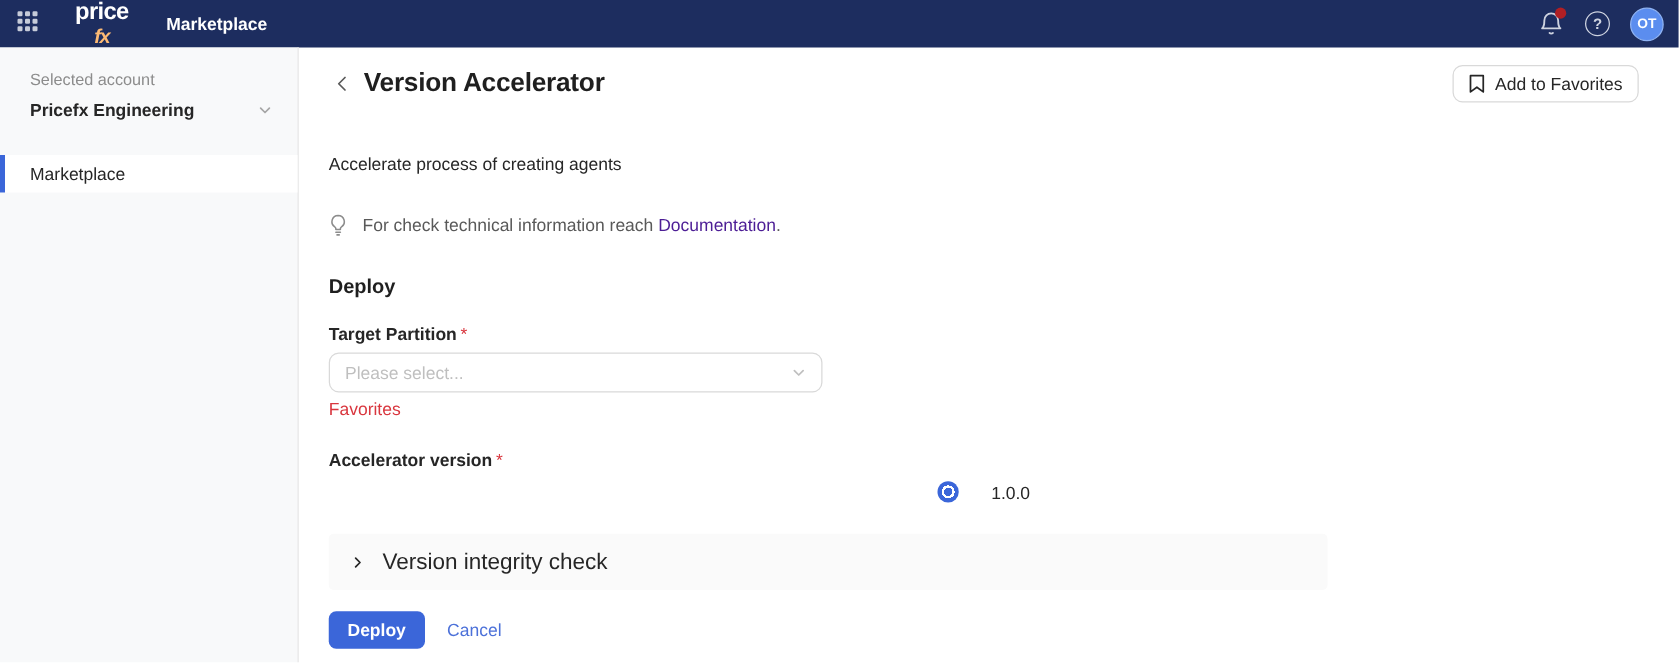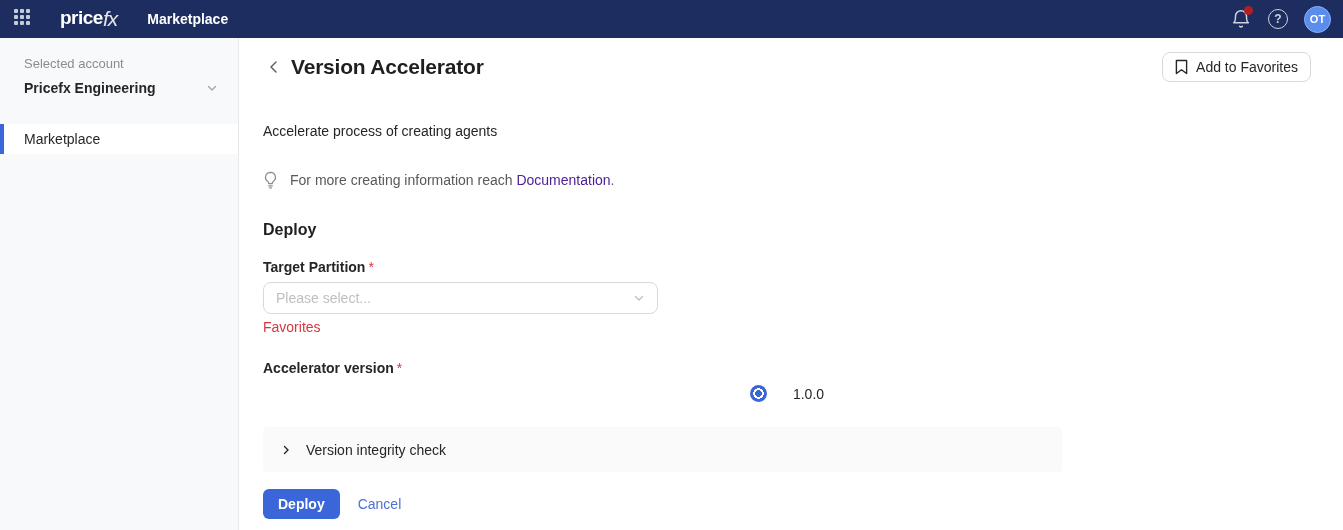--- a/index.html
+++ b/index.html
@@ -24,26 +24,27 @@
     display: grid;
     grid-template-columns: repeat(3, 4px);
     grid-template-rows: repeat(3, 4px);
     gap: 2px;
     margin: 0 4px;
     cursor: pointer;
   }
   .grid-icon span { background: #c6cbd9; border-radius: 1px; }
   .logo {
     margin-left: 22px;
-    display: flex; align-items: flex-start;
+    display: flex; align-items: center;
     cursor: pointer;
     user-select: none;
+    flex-direction: column;
   }
   .logo .logo-price { color: #ffffff; font-weight: 700; font-size: 19px; letter-spacing: -0.5px; }
-  .logo .logo-fx { color: #e5e5e5; font-weight: 400; font-style: italic; font-size: 21px; letter-spacing: -1px; }
+  .logo .logo-fx { color: #fdba74; font-weight: 700; font-style: italic; font-size: 16px; letter-spacing: -1px; }
   .nav-app-title { color: #ffffff; font-weight: 700; font-size: 14px; margin-left: 30px; }
   .nav-right { margin-left: auto; display: flex; align-items: center; gap: 16px; }
   .bell-wrap { position: relative; width: 22px; height: 22px; cursor: pointer; }
   .bell-badge {
     position: absolute; top: -2px; right: -1px;
     width: 9px; height: 9px; border-radius: 50%;
     background: #b01f24;
   }
   .help-icon {
     width: 20px; height: 20px; border-radius: 50%;
@@ -153,21 +154,21 @@
 
   .collapse-panel {
     margin-top: 25px;
     width: 799px; height: 45px;
     background: #fafafa;
     border-radius: 4px;
     display: flex; align-items: center;
     padding-left: 17px;
     cursor: pointer;
   }
-  .collapse-panel .panel-label { margin-left: 14px; font-size: 14px; color: #262626; }
+  .collapse-panel .panel-label { margin-left: 14px; font-size: 18px; color: #262626; }
 
   .actions { margin-top: 17px; display: flex; align-items: center; gap: 18px; }
   .deploy-btn {
     height: 30px;
     background: #3b66d9;
     color: #ffffff;
     border: none;
     border-radius: 6px;
     padding: 0 15px;
     font-size: 14px; font-weight: 600;
@@ -254,21 +255,21 @@
 
     <div class="description">Accelerate process of creating agents</div>
 
     <div class="info-row">
       <svg width="15" height="18" viewBox="0 0 16 20" fill="none" stroke="#8c8c8c" stroke-width="1.4" stroke-linecap="round" stroke-linejoin="round">
         <path d="M8 1.5 a5.5 5.5 0 0 1 3 10.1 c-.6.4-1 1-1 1.7 v.7 H6 v-.7 c0-.7-.4-1.3-1-1.7 A5.5 5.5 0 0 1 8 1.5 Z"></path>
         <path d="M6 16.5 h4"></path>
         <path d="M7 18.8 h2"></path>
       </svg>
       <div class="info-text">
-        <span>For more creating information reach</span>
+        <span>For check technical information reach</span>
         <a class="info-link">Documentation</a><span>.</span>
       </div>
     </div>
 
     <div class="section-title">Deploy</div>
 
     <div class="field-label">
       <span>Target Partition</span><span class="req-star">*</span>
     </div>
     <div class="select-box">

